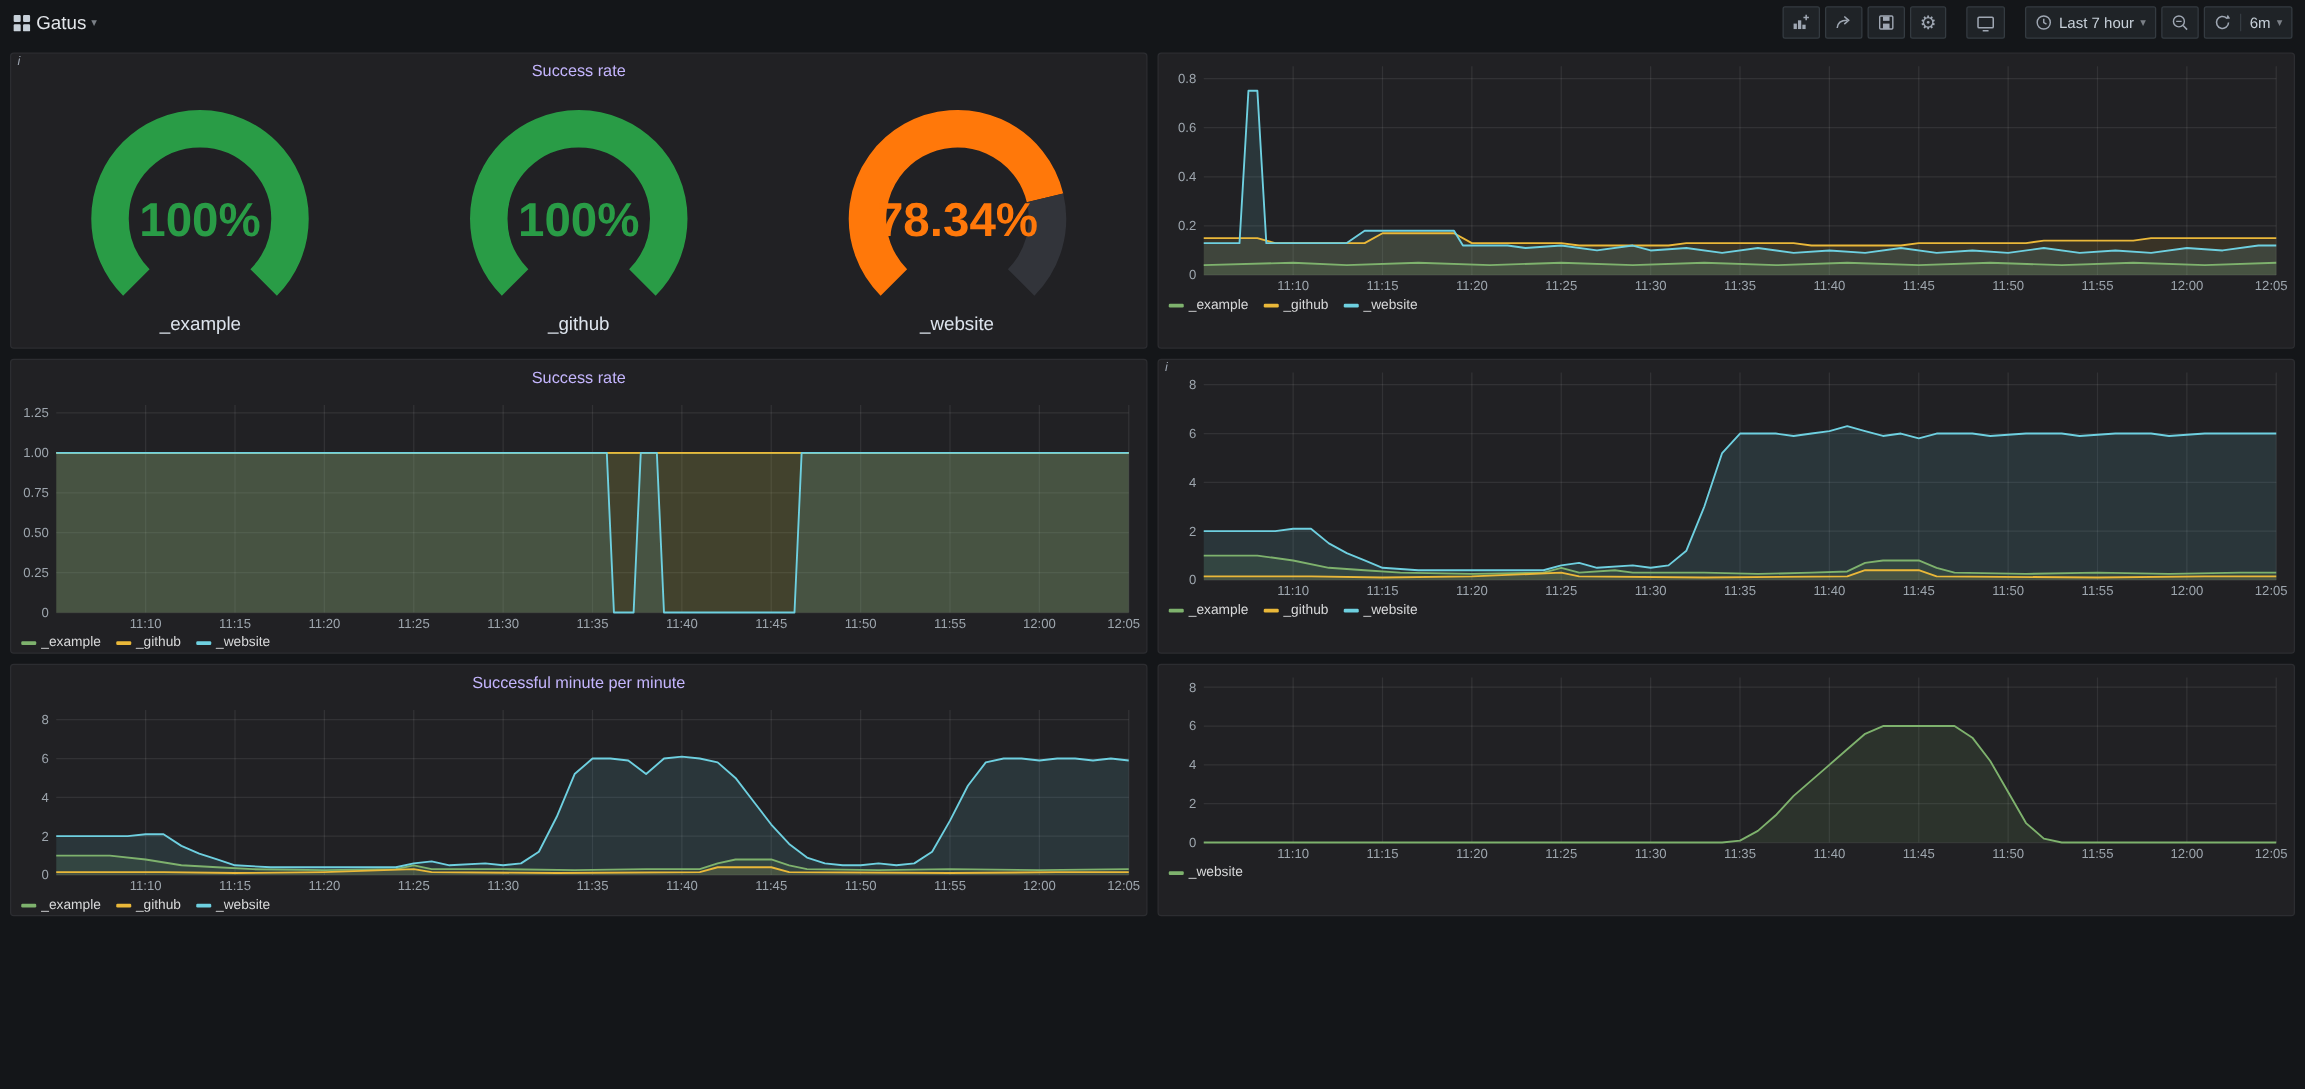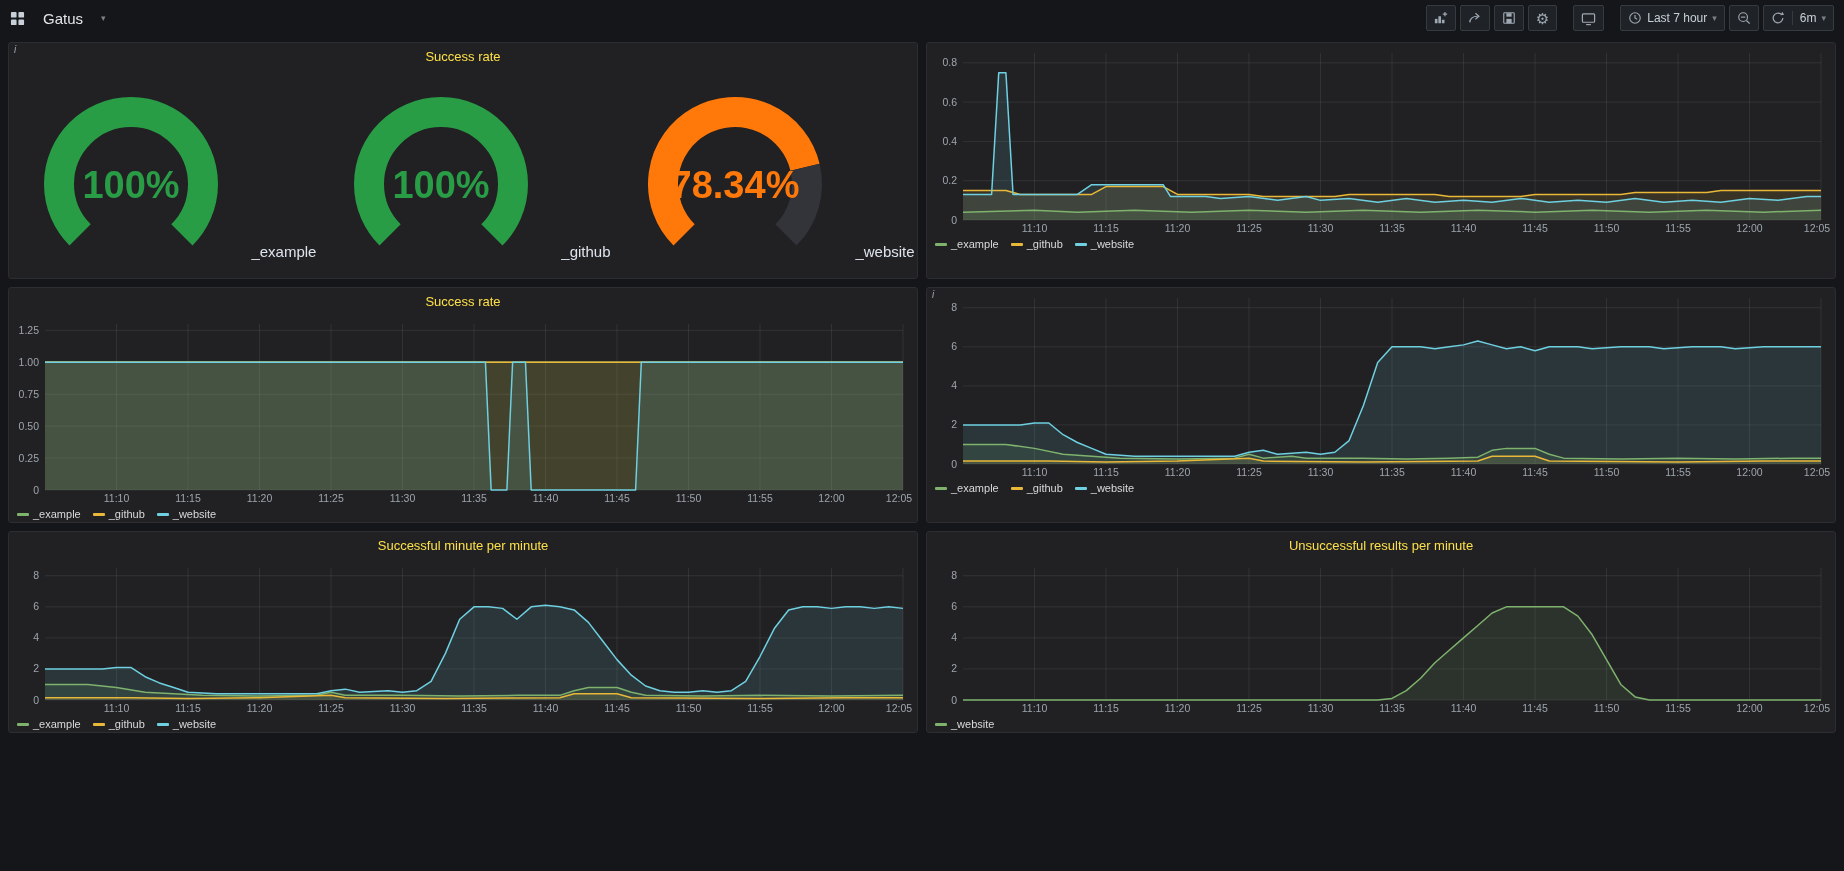--- a/index.html
+++ b/index.html
@@ -3,21 +3,21 @@
 <meta charset="utf-8">
 <style>
   html,body{margin:0;padding:0;}
   body{
     width:1844px;height:871px;overflow:hidden;
     background:#141619;color:#d8d9da;
     font-family:"Liberation Sans",sans-serif;
   }
   
   .navbar{height:36px;display:flex;justify-content:space-between;align-items:center;padding:0 10px;background:#141619;}
-  .nav-left{display:flex;align-items:center;gap:18px;cursor:pointer;}
+  .nav-left{display:flex;align-items:center;gap:4px;cursor:pointer;}
   .nav-title{font-size:15px;color:#e3e6ea;}
   .caret{font-size:9px;color:#7b8087;line-height:1;}
   .nav-right{display:flex;align-items:center;gap:4px;}
   .btn{
     height:26px;display:flex;align-items:center;gap:5px;padding:0 7px;
     background:#1f2327;border:1px solid #343b41;border-radius:2px;
     color:#9fa7b3;font-size:12px;cursor:pointer;box-sizing:border-box;
   }
   .btn .label{color:#c7d0d9;font-size:12px;white-space:nowrap;}
   .btn-gap{width:8px;}
@@ -28,29 +28,29 @@
   .dash{
     padding:6px 8px 8px 8px;
     display:grid;grid-template-columns:1fr 1fr;
     grid-template-rows:237px 236px 202px;gap:8px;
   }
   .panel{
     background:#212124;border:1px solid #2c2d31;border-radius:3px;
     display:flex;flex-direction:column;position:relative;overflow:hidden;
   }
   .panel-header{height:26px;display:flex;align-items:center;justify-content:center;cursor:pointer;flex:none;}
-  .panel-title{font-size:13px;font-weight:500;color:#fde047;}
+  .panel-title{font-size:13px;font-weight:500;color:#c4b5fd;}
   .corner-info{
     position:absolute;top:0;left:0;padding:1px 5px;font-size:10px;font-style:italic;
     color:#9fa7b3;cursor:pointer;z-index:2;
   }
   .panel-body{flex:1;min-height:0;}
   
   .gauges{display:flex;justify-content:space-around;align-items:center;}
-  .gauge{display:flex;align-items:flex-end;}
+  .gauge{display:flex;flex-direction:column;align-items:center;}
   .gauge-value{font-size:38px;font-weight:bold;font-family:"Liberation Sans",sans-serif;}
   .gauge-label{font-size:15px;color:#dde4ed;margin-top:0px;}
   
   .chart{display:flex;flex-direction:column;}
   .chart svg.plot{display:block;flex:none;}
   .tick{fill:#9da5ad;font-size:10.5px;font-family:"Liberation Sans",sans-serif;}
   .grid{stroke:rgba(255,255,255,0.08);stroke-width:1;}
   .legend{height:16px;display:flex;align-items:center;gap:12px;padding-left:8px;flex:none;}
   .legend-item{display:flex;align-items:center;gap:4px;font-size:11px;color:#d8d9da;cursor:pointer;}
   .swatch{display:inline-block;width:12px;height:3px;border-radius:1px;}
@@ -409,23 +409,20 @@
           </span>
           <span class="legend-item">
             <span class="swatch" style="background: rgb(110, 208, 224);"></span>
             <span>_website</span>
           </span>
         </div>
       </div>
   </section>
 
   <section class="panel">
-    <div class="panel-header">
-      <span class="panel-title">Unsuccessful results per minute</span>
-    </div>
     <div class="panel-body chart">
         <svg width="908" height="158" class="plot">
           <line x1="107.5" x2="107.5" y1="10" y2="142" class="grid"></line>
           <text x="107.5" y="154" text-anchor="middle" class="tick">11:10</text>
           <line x1="179" x2="179" y1="10" y2="142" class="grid"></line>
           <text x="179" y="154" text-anchor="middle" class="tick">11:15</text>
           <line x1="250.5" x2="250.5" y1="10" y2="142" class="grid"></line>
           <text x="250.5" y="154" text-anchor="middle" class="tick">11:20</text>
           <line x1="322" x2="322" y1="10" y2="142" class="grid"></line>
           <text x="322" y="154" text-anchor="middle" class="tick">11:25</text>

